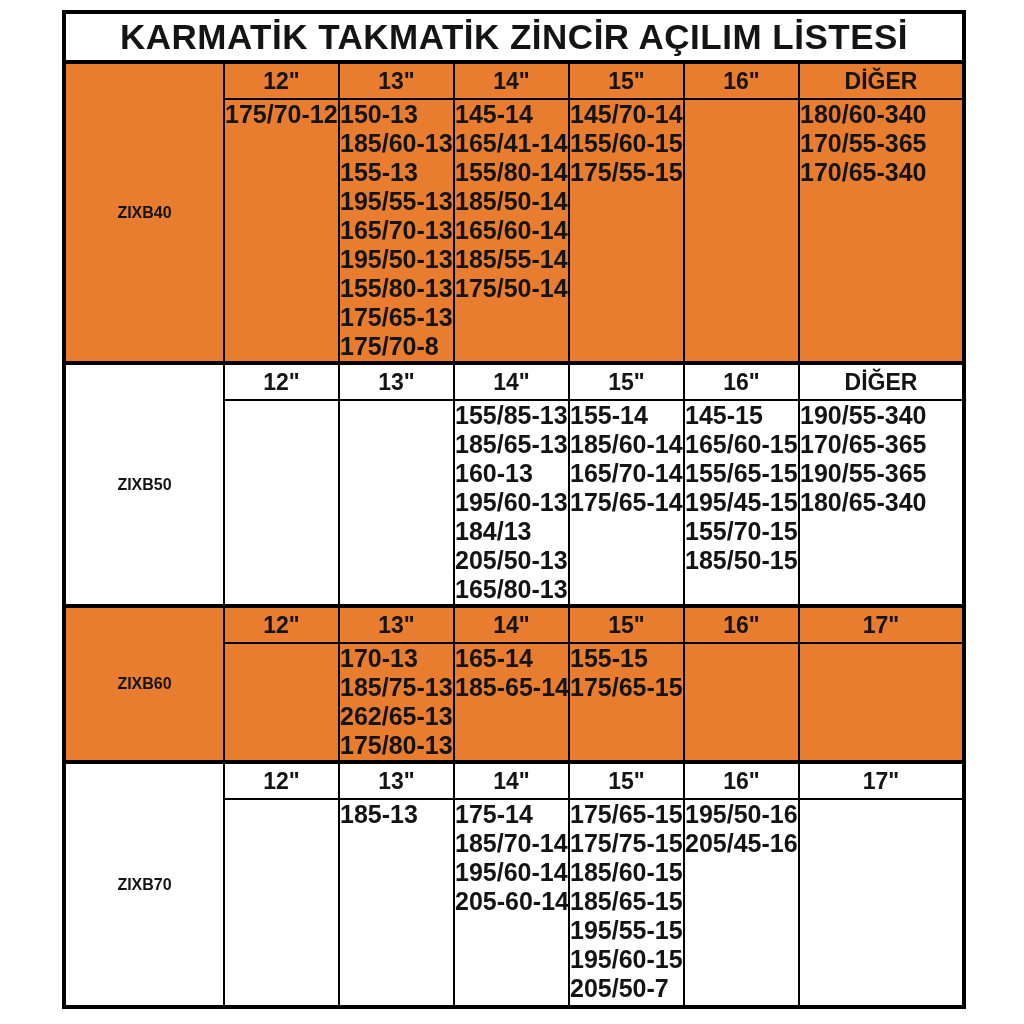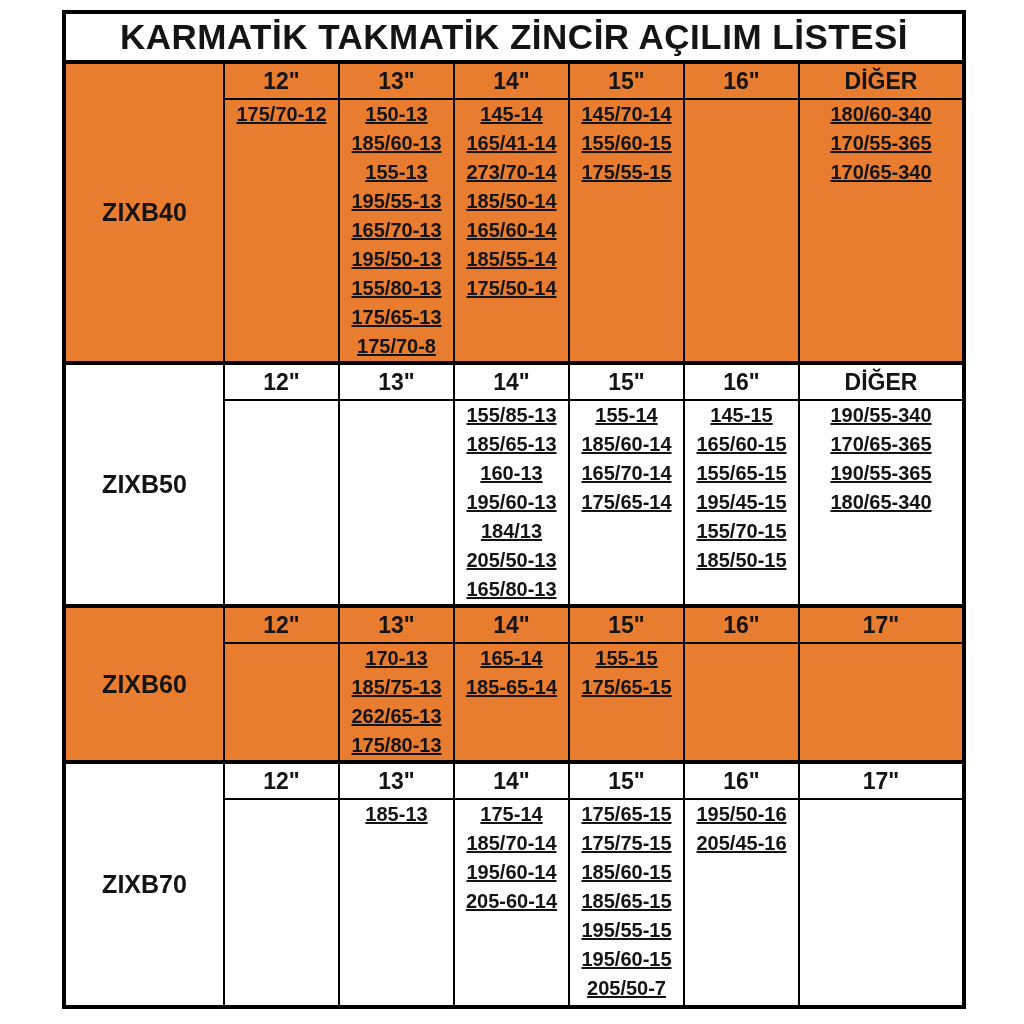--- a/index.html
+++ b/index.html
@@ -43,34 +43,32 @@
     font-size: 35px;
     letter-spacing: 0.5px;
     white-space: nowrap;
   }
   tr.sec-header td {
     border-top: 4px solid var(--border, #000000);
   }
   td.label-cell {
     text-align: center;
     vertical-align: middle;
-    font-size: 25px;
+    font-size: 16px;
   }
   td.hdr {
     height: 34px;
     text-align: center;
     vertical-align: middle;
     font-size: 23px;
   }
   td.data {
     vertical-align: top;
-    text-align: center;
-    font-size: 20px;
+    font-size: 25px;
     padding-top: 3px;
-    text-decoration: underline;
   }
   td.data .ln {
     line-height: 29px;
     height: 29px;
     white-space: nowrap;
   }
   tr.sec-orange td { background: var(--orange, #E87D30); }
   tr.sec-white  td { background: var(--white, #ffffff); }
 </style>
 </head>
@@ -111,21 +109,21 @@
             <div class="ln">195/55-13</div>
             <div class="ln">165/70-13</div>
             <div class="ln">195/50-13</div>
             <div class="ln">155/80-13</div>
             <div class="ln">175/65-13</div>
             <div class="ln">175/70-8</div>
           </td>
           <td class="data">
             <div class="ln">145-14</div>
             <div class="ln">165/41-14</div>
-            <div class="ln">273/70-14</div>
+            <div class="ln">155/80-14</div>
             <div class="ln">185/50-14</div>
             <div class="ln">165/60-14</div>
             <div class="ln">185/55-14</div>
             <div class="ln">175/50-14</div>
           </td>
           <td class="data">
             <div class="ln">145/70-14</div>
             <div class="ln">155/60-15</div>
             <div class="ln">175/55-15</div>
           </td>

